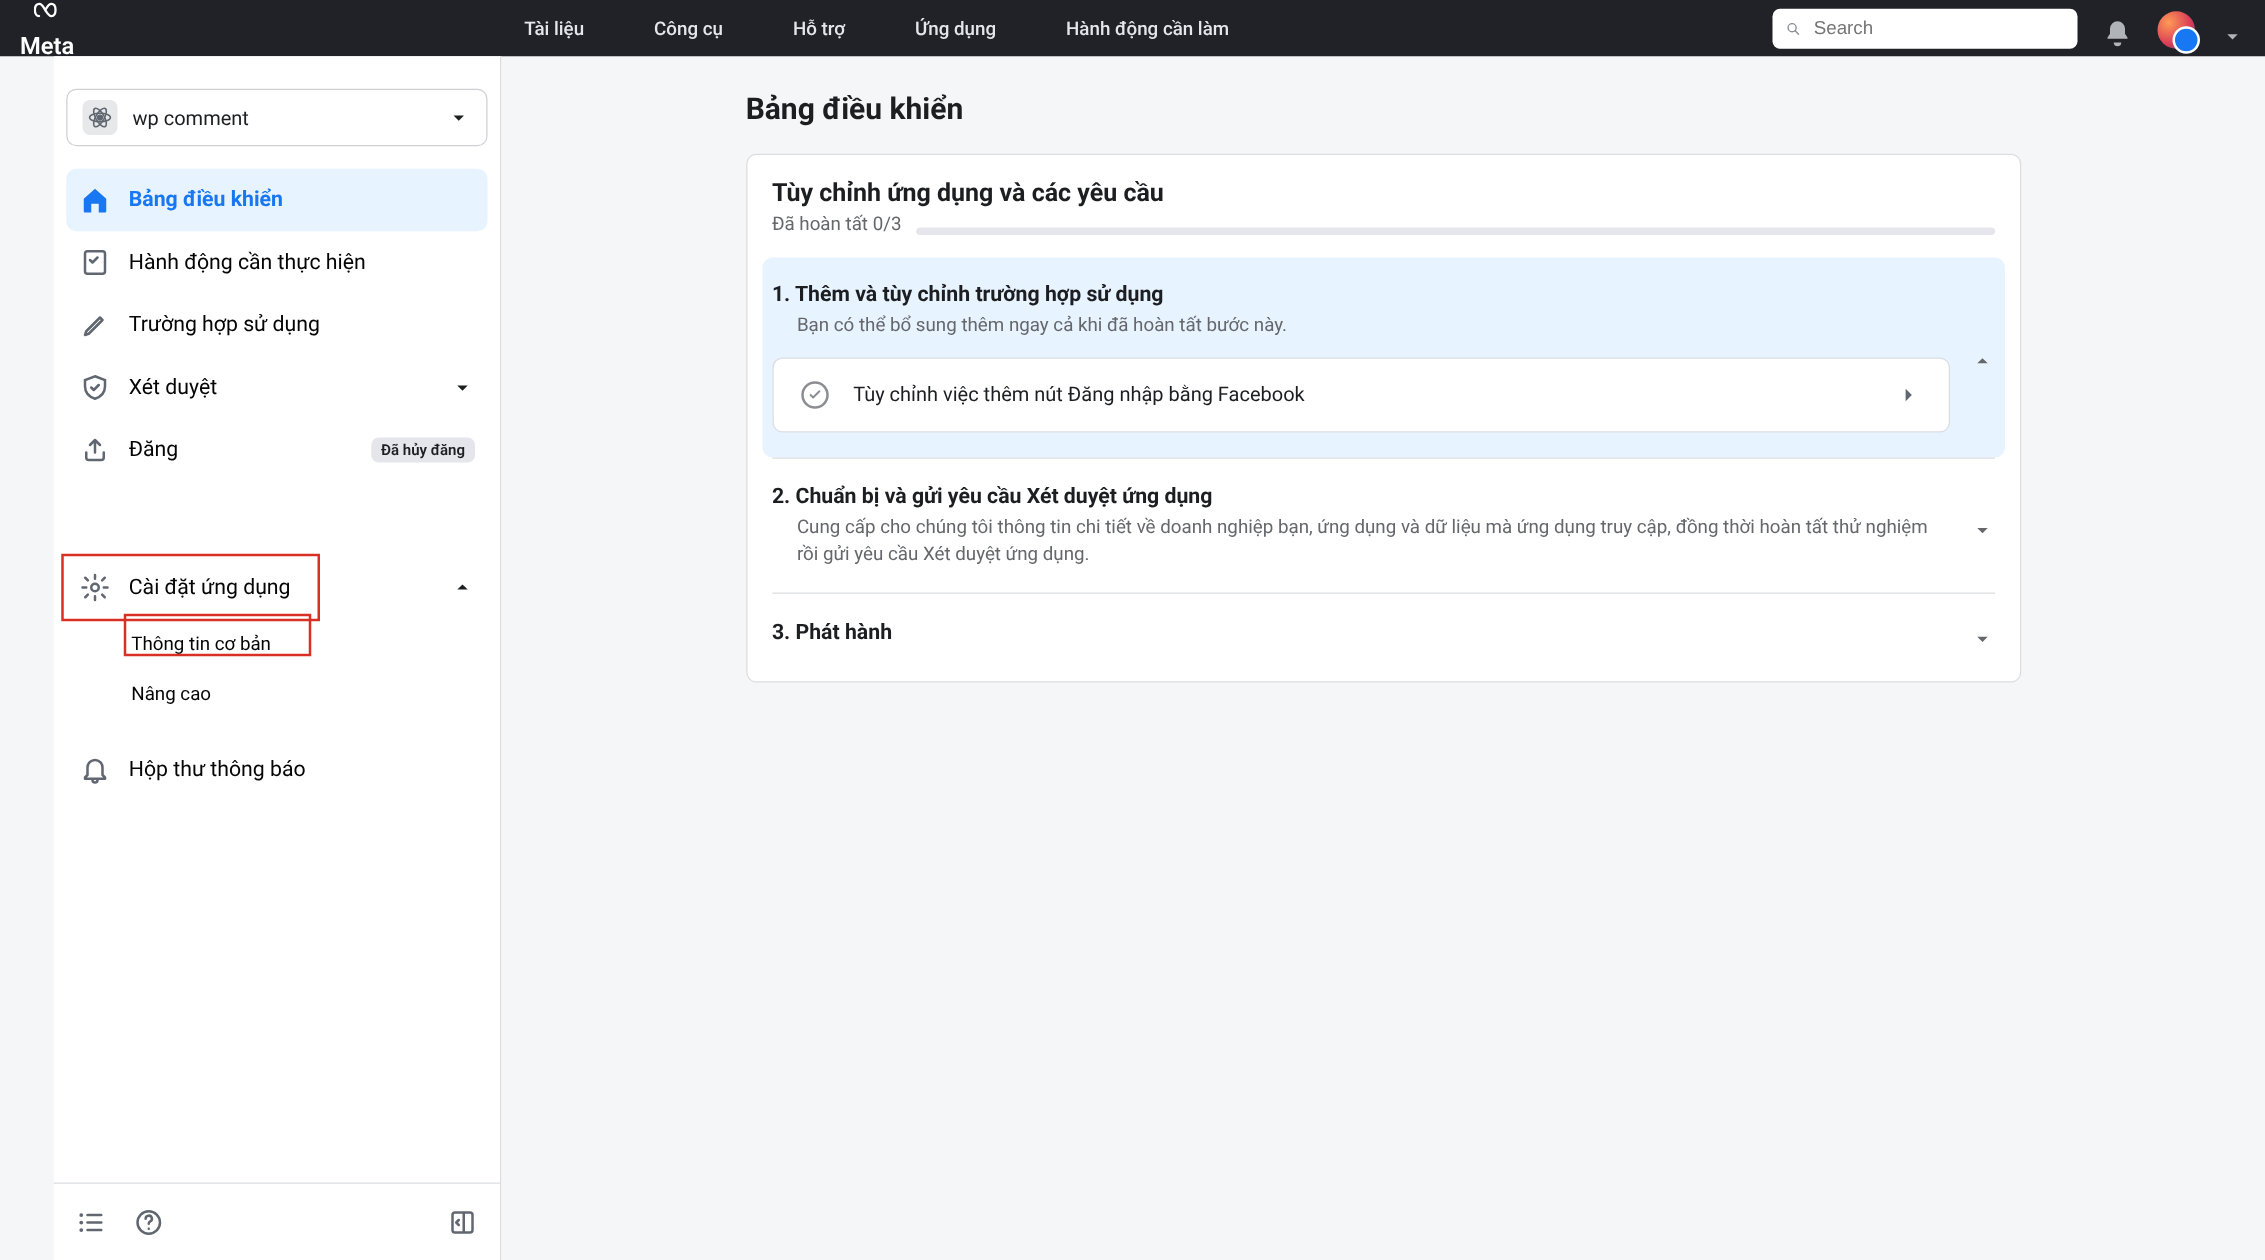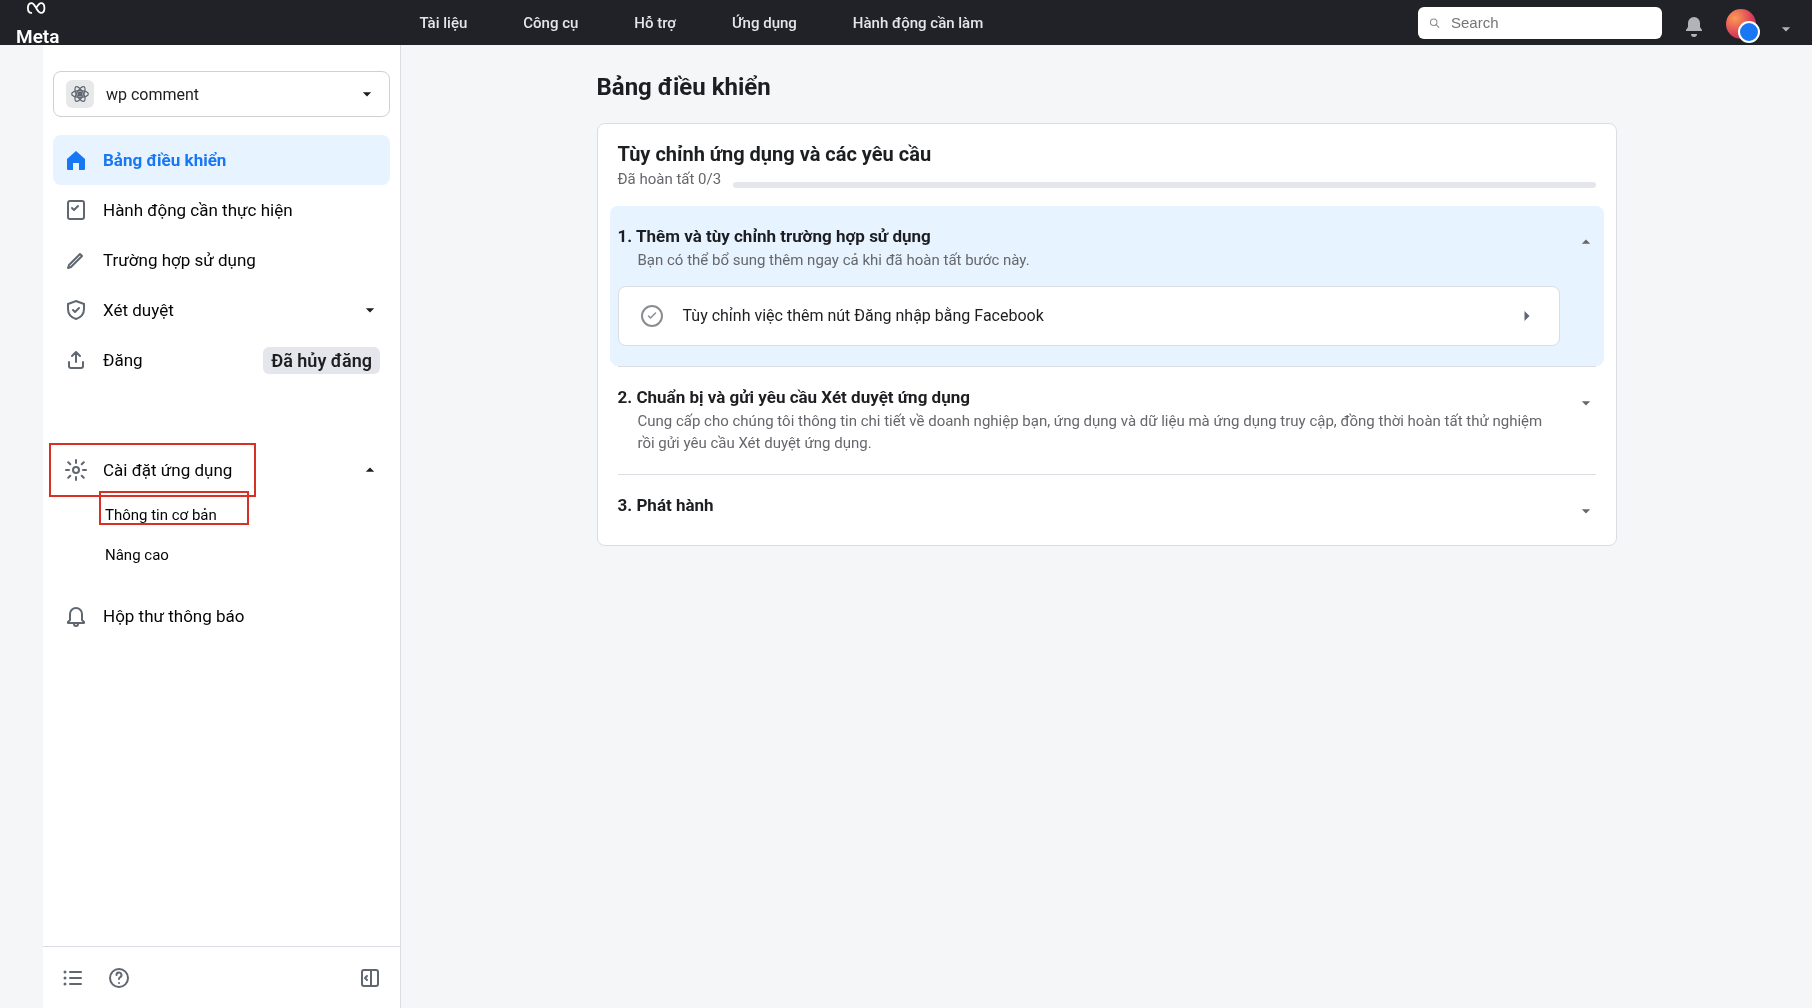--- a/index.html
+++ b/index.html
@@ -103,21 +103,21 @@
     position:relative;
   }
   .nav-item .ic{width:26px;height:26px;display:flex;align-items:center;justify-content:center;color:#606770;margin-right:14px;}
   .nav-item .label{font-size:17px;}
   .nav-item.active{background:var(--accent-bg);}
   .nav-item.active .label{color:var(--accent);font-weight:700;}
   .nav-item.active .ic{color:var(--accent);}
   .nav-item .expander{margin-left:auto;color:#1c1e21;}
   .nav-item .badge{
     margin-left:auto;background:var(--chip);border-radius:6px;
-    font-size:18px;padding:3px 8px;color:#1c1e21;font-weight:600;
+    font-size:12px;padding:3px 8px;color:#1c1e21;font-weight:600;
   }
   .nav-sub{padding-left:52px;}
   .nav-sub .sub-item{
     height:40px;display:flex;align-items:center;font-size:15px;color:#050505;
     cursor:pointer;
   }
   .sidebar-gap{height:60px;}
 
   .highlight-red{
     position:relative;
@@ -147,21 +147,21 @@
     background:#fff;border:1px solid #dadde1;border-radius:8px;
     padding:18px 20px 4px 20px;
   }
   .card-title{font-size:20px;font-weight:700;margin:0;}
   .progress-row{display:flex;align-items:flex-end;margin-top:4px;margin-bottom:18px;color:#65676b;font-size:15px;}
   .progress-bar{height:6px;flex:1;background:#e4e6eb;border-radius:4px;margin-left:12px;}
 
   .step{
     border-top:1px solid #dadde1;padding:20px 0 20px 0;
   }
-  .step-inner{display:flex;align-items:flex-start;gap:16px;}
+  .step-inner{display:flex;align-items:center;gap:16px;}
   .step-text{flex:1;}
   .step-title{font-size:17px;font-weight:700;color:#1c1e21;margin:0 0 4px 0;}
   .step-desc{font-size:15px;color:#65676b;margin:0;line-height:1.45;}
   .step .chev{color:#65676b;margin-top:6px;}
   .step.open{
     background:var(--accent-bg);margin:0 -8px;padding:20px 8px;
     border-radius:8px;border-top:none;
   }
   .subaction{
     background:#fff;border:1px solid #dadde1;border-radius:8px;

